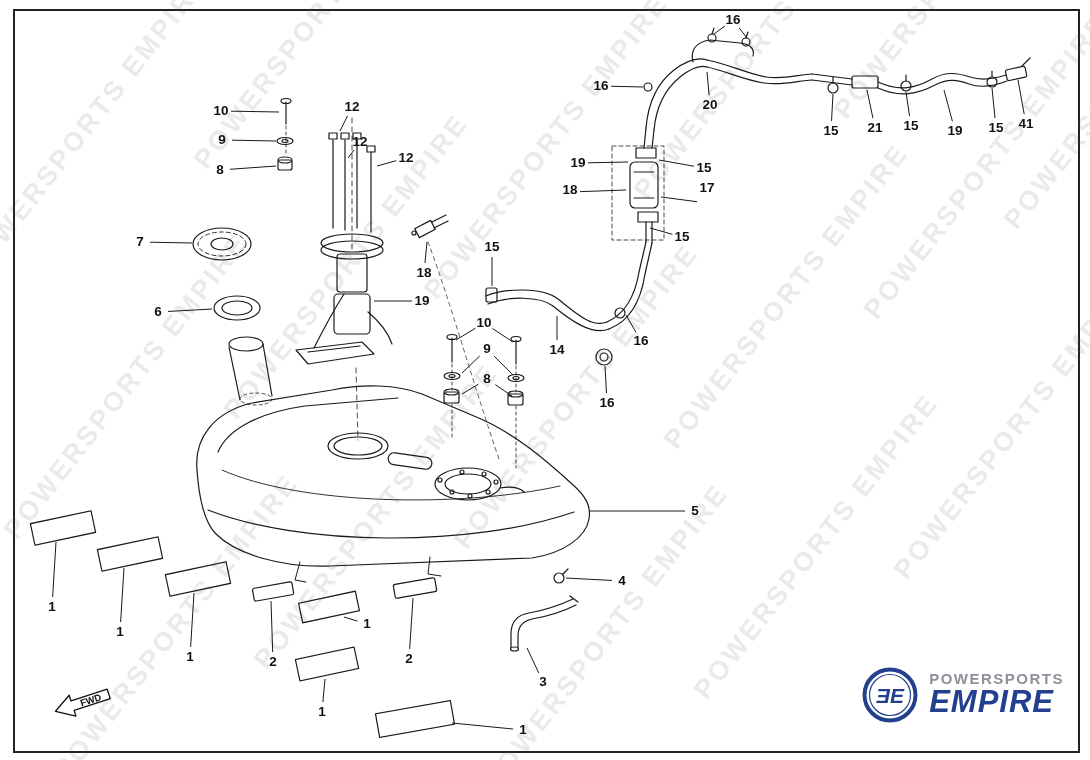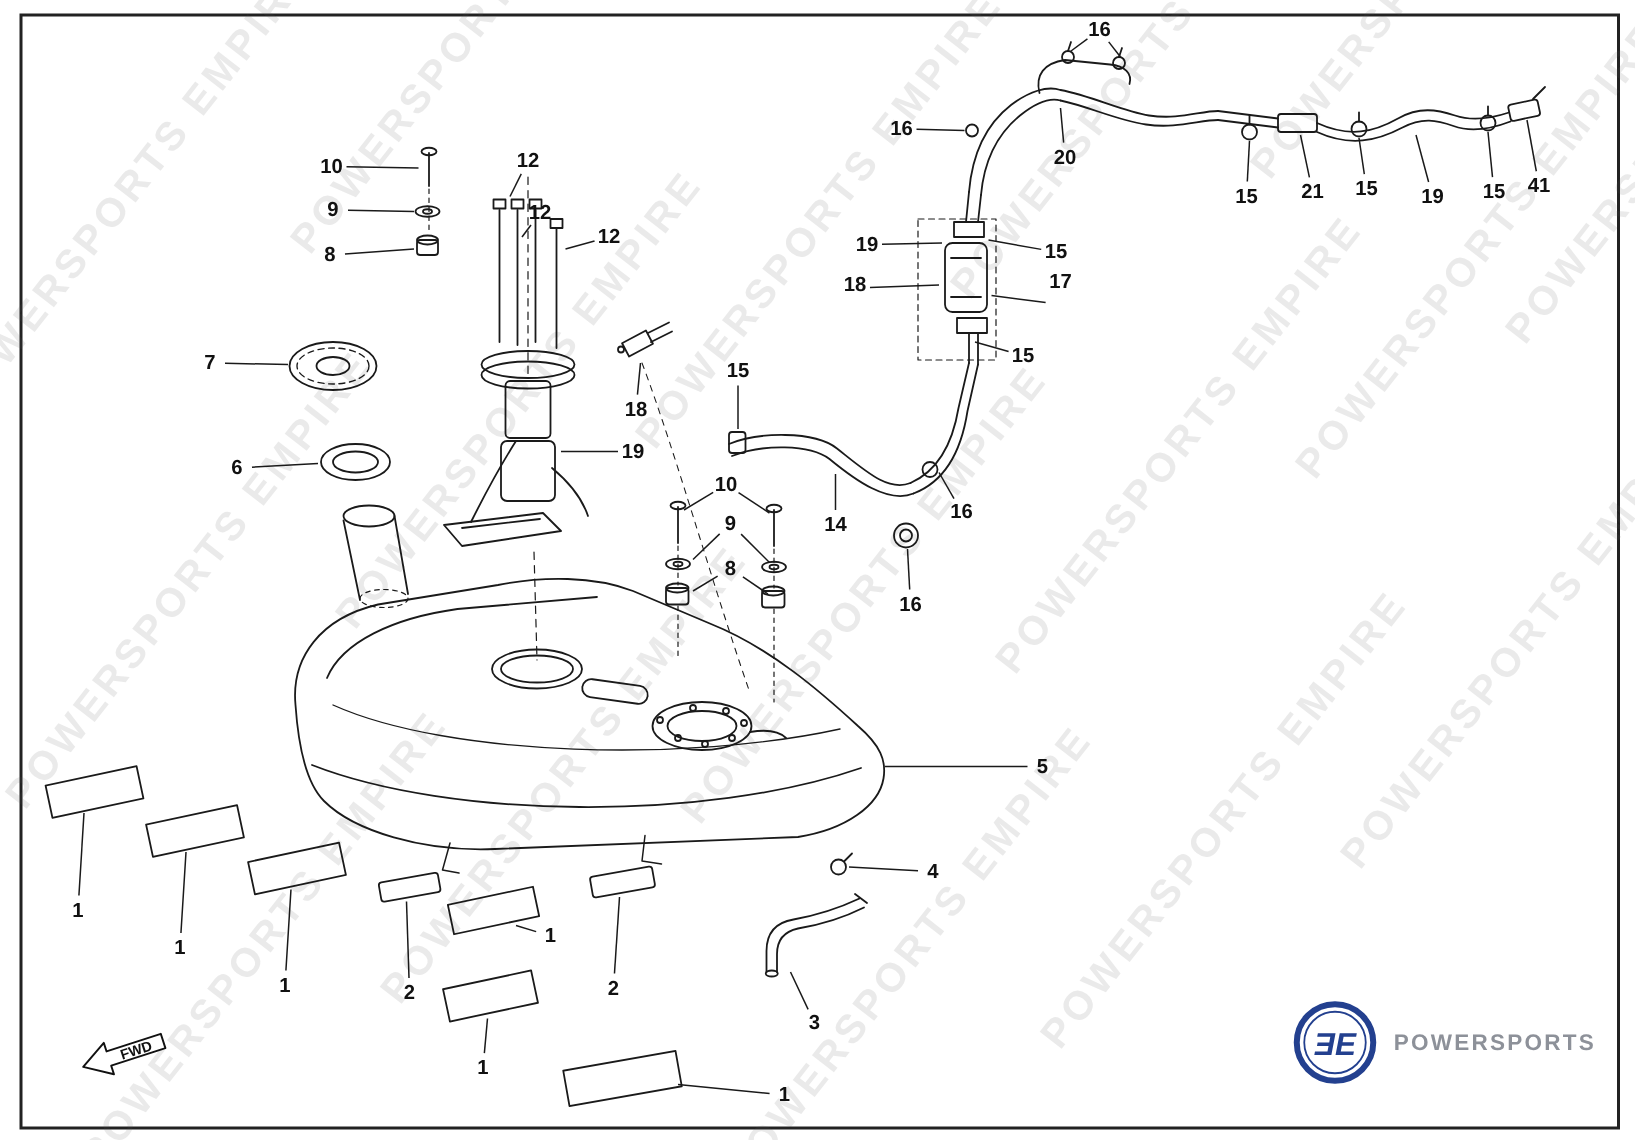--- a/index.html
+++ b/index.html
@@ -333,16 +333,17 @@
 
 
   <div class="logo">
     <svg width="58" height="58" viewBox="0 0 58 58">
       <circle cx="29" cy="29" r="25.5" fill="#fff" stroke="#23408f" stroke-width="4"></circle>
       <circle cx="29" cy="29" r="20.5" fill="none" stroke="#23408f" stroke-width="1.2"></circle>
       <text x="29" y="37" text-anchor="middle" font-size="21" font-weight="bold" font-style="italic" fill="#23408f" font-family="Liberation Sans, sans-serif">ƎE</text>
     </svg>
     <div class="logo-text">
       <div class="logo-top">POWERSPORTS</div>
+      <div class="logo-bottom">EMPIRE</div>
     </div>
   </div>
 
 </div>
 
 </body></html>

